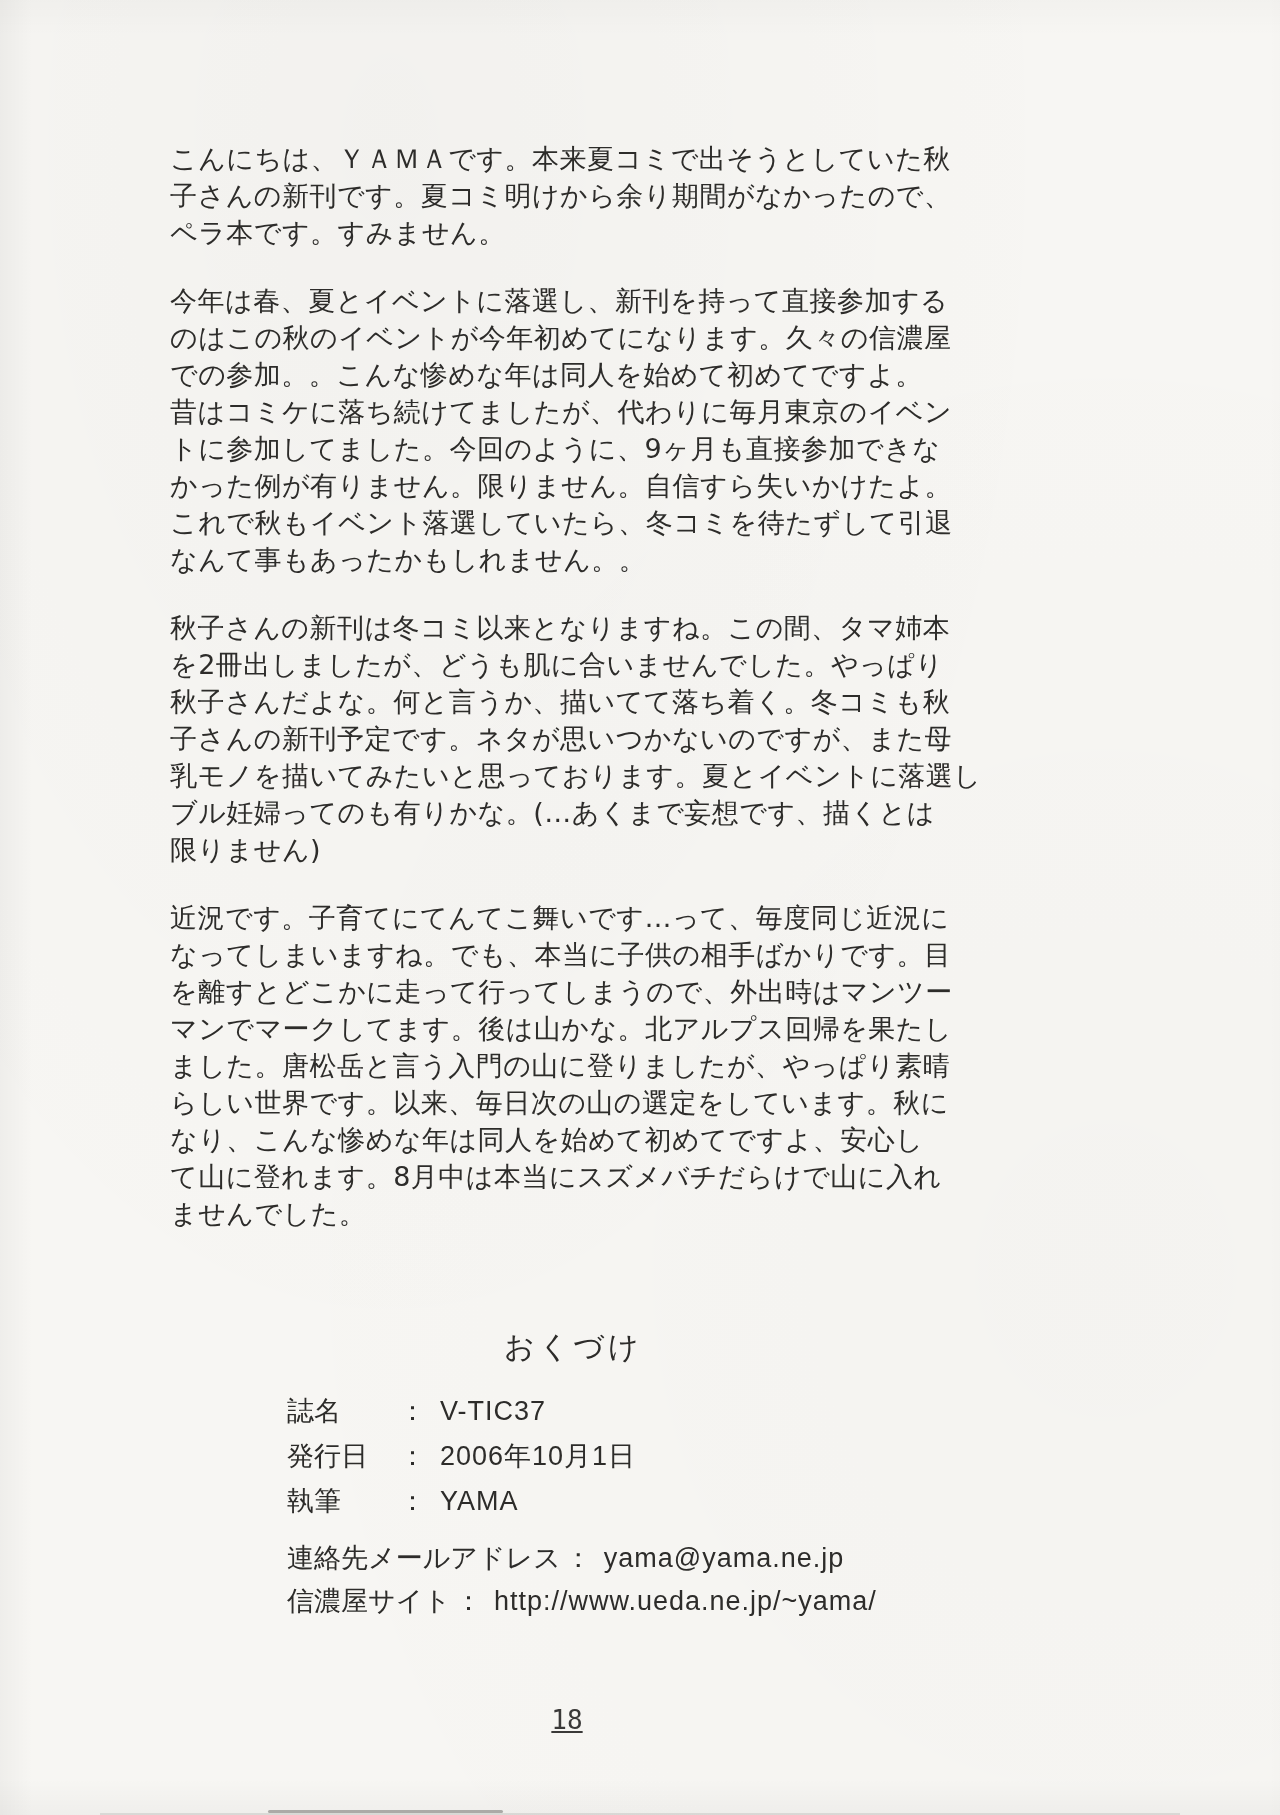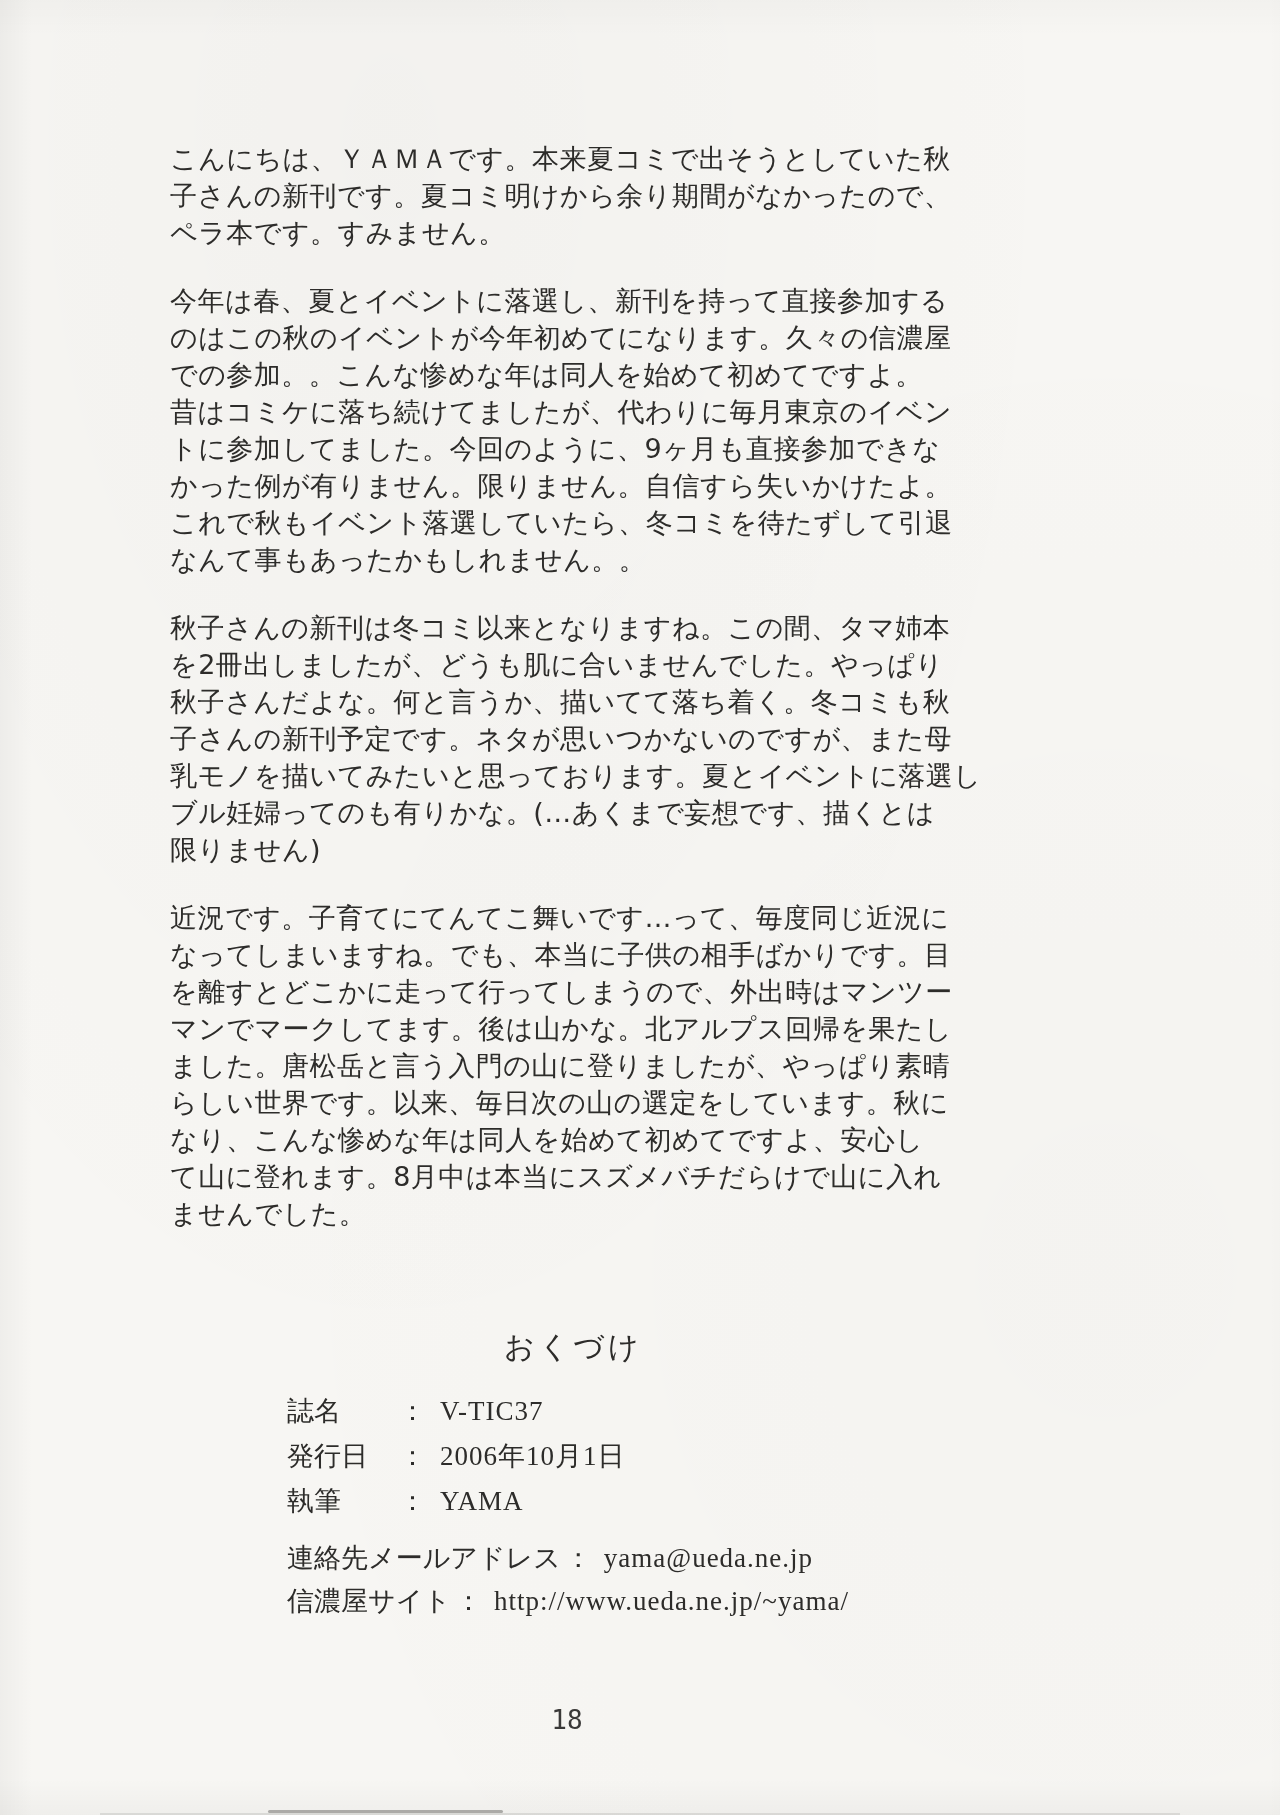--- a/index.html
+++ b/index.html
@@ -61,32 +61,33 @@
     font-size: 27px;
   }
   .contact-row {
     display: flex;
     align-items: baseline;
     height: 43px;
     white-space: nowrap;
   }
   .contact-row .col-sep { margin-left: 4px; margin-right: 12px; }
   .latin {
-    font-family: Liberation Serif, serif;
+    font-family: Liberation Sans, sans-serif;
     letter-spacing: 1px;
   }
   .page-number {
     position: absolute;
     left: 0;
     top: 1705px;
     width: 1134px;
     text-align: center;
     font-size: 26px;
     font-family: "DejaVu Sans Mono", "DejaVu Sans", sans-serif;
     color: #3a3938;
+    text-decoration: underline;
   }
   .scan-smudge {
     position: absolute;
     left: 268px;
     bottom: 2px;
     width: 235px;
     height: 3px;
     background: rgba(70, 68, 66, 0.4);
     border-radius: 2px;
   }
@@ -164,21 +165,21 @@
       <span class="col-label">執筆</span>
       <span class="col-sep">：</span>
       <span class="col-value latin">YAMA</span>
     </div>
   </div>
 
   <div class="contacts">
     <div class="contact-row">
       <span>連絡先メールアドレス</span>
       <span class="col-sep">：</span>
-      <span class="latin">yama@ueda.ne.jp</span>
+      <span class="latin">yama@yama.ne.jp</span>
     </div>
     <div class="contact-row">
       <span>信濃屋サイト</span>
       <span class="col-sep">：</span>
       <span class="latin">http://www.ueda.ne.jp/~yama/</span>
     </div>
   </div>
 
   <div class="page-number">18</div>
 

